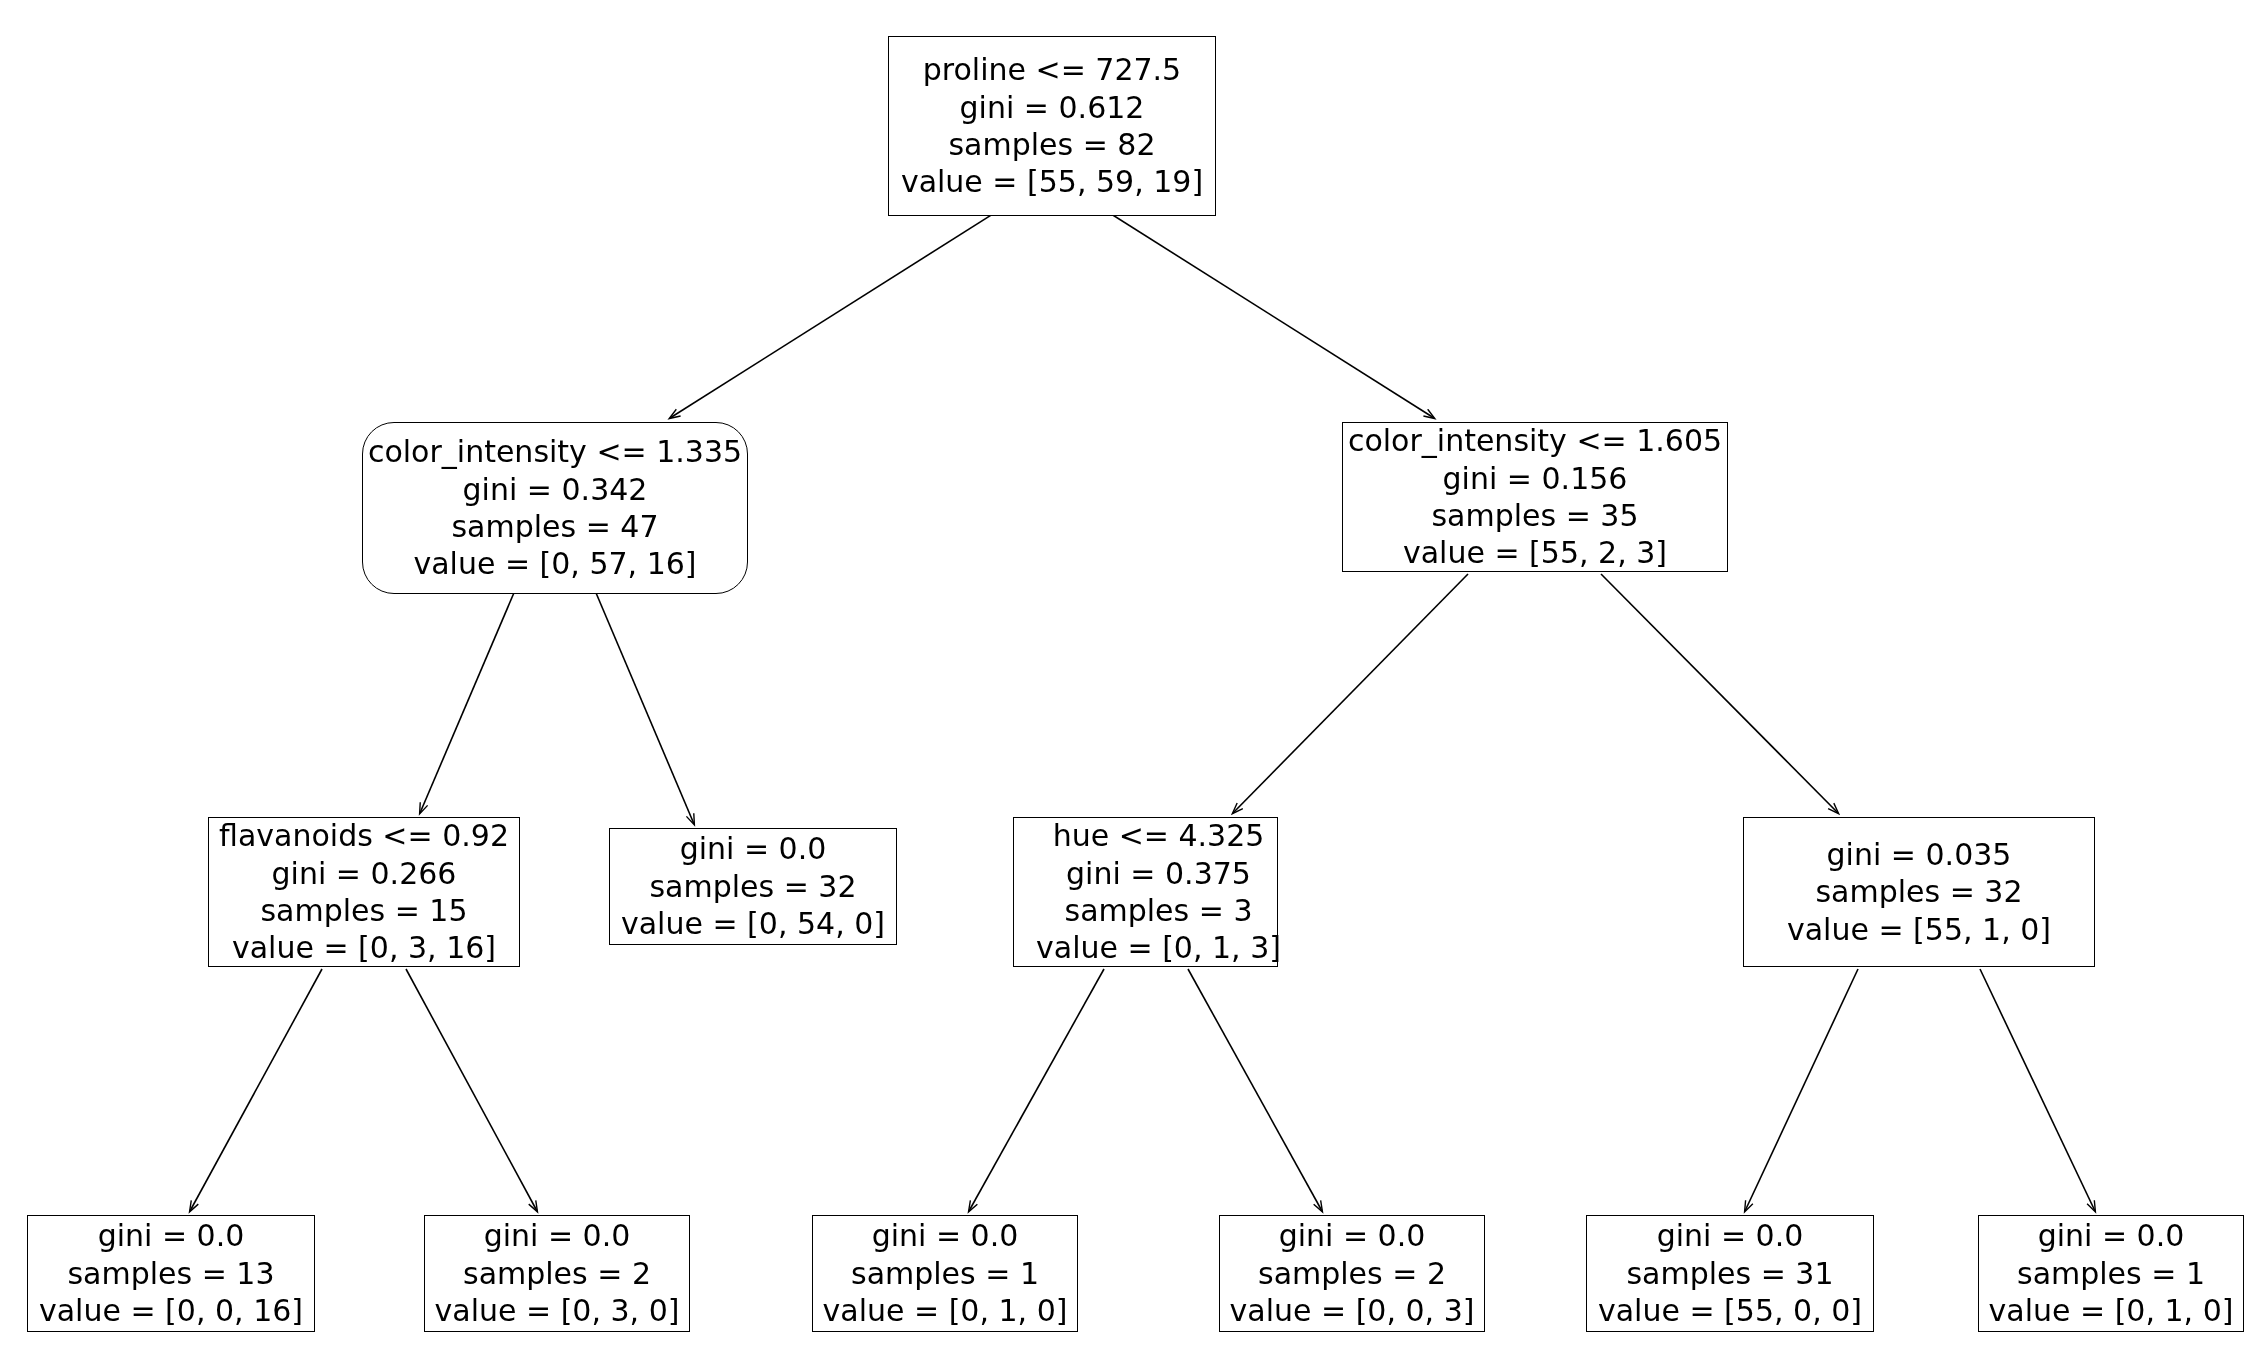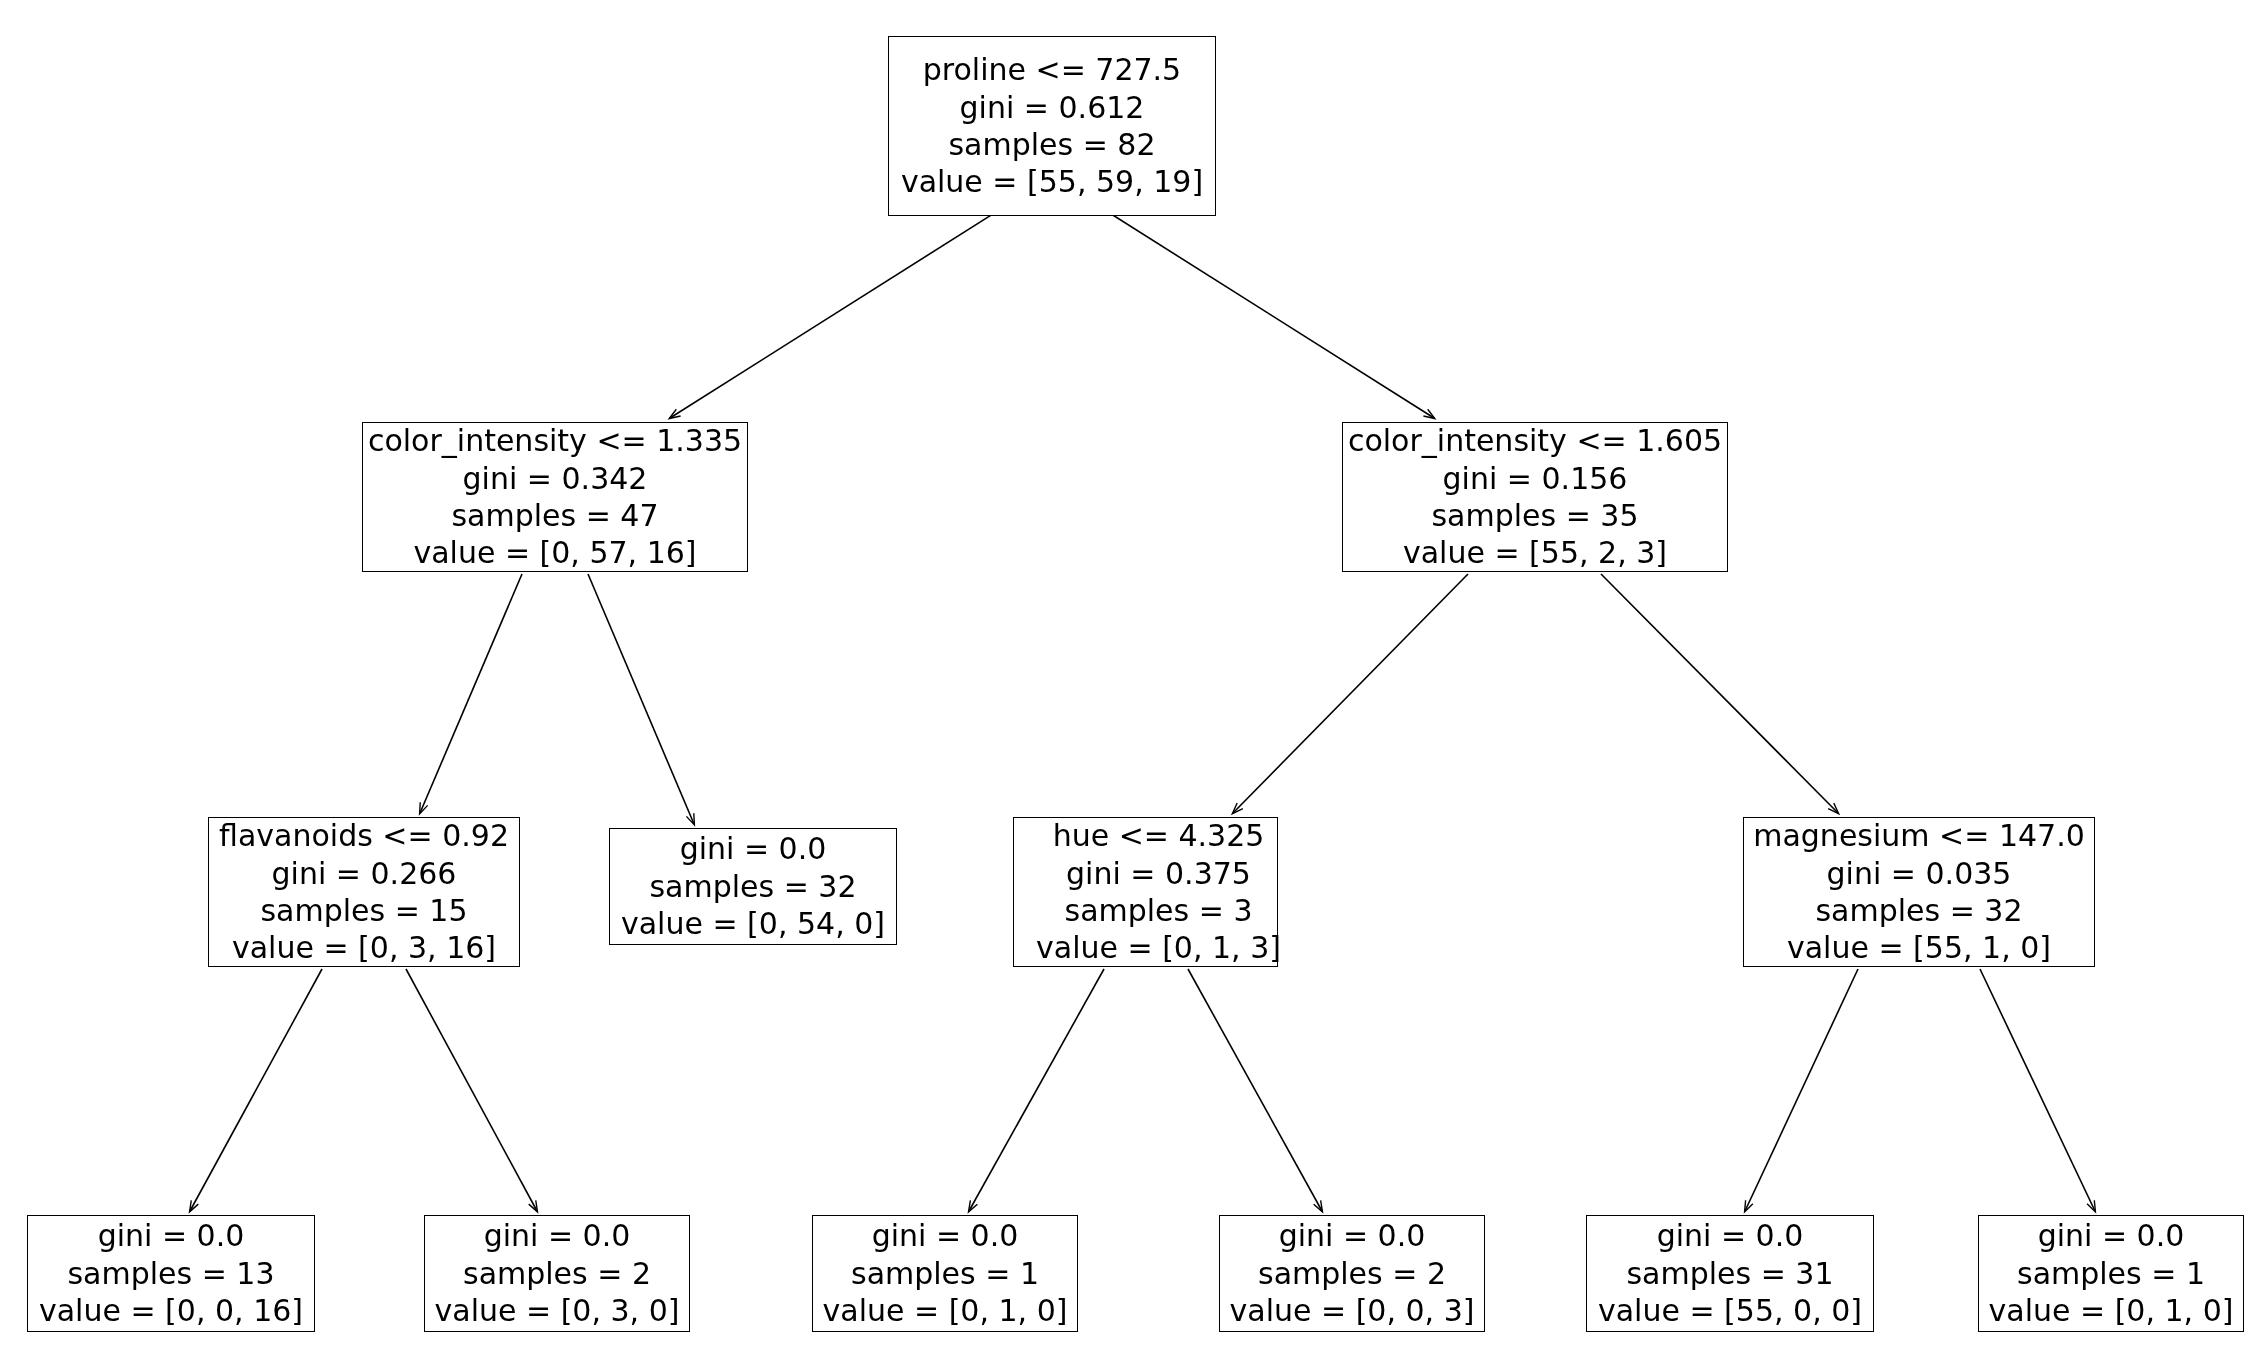--- a/index.html
+++ b/index.html
@@ -70,21 +70,21 @@
       </g>
   </svg>
 
   <div id="node-group">
       <div class="tree-node" style="left: 888px; top: 36px; width: 328px; height: 180px; border-color: rgb(0, 0, 0); background: rgb(255, 255, 255); color: rgb(0, 0, 0);">
         <span class="node-line">proline &lt;= 727.5</span>
         <span class="node-line">gini = 0.612</span>
         <span class="node-line">samples = 82</span>
         <span class="node-line">value = [55, 59, 19]</span>
       </div>
-      <div class="tree-node" style="left: 362px; top: 422px; width: 386px; height: 150px; border-color: rgb(0, 0, 0); background: rgb(255, 255, 255); color: rgb(0, 0, 0);">
+      <div class="tree-node" style="left: 362px; top: 422px; width: 386px; height: 172px; border-color: rgb(0, 0, 0); background: rgb(255, 255, 255); color: rgb(0, 0, 0); border-radius: 32px;">
         <span class="node-line">color_intensity &lt;= 1.335</span>
         <span class="node-line">gini = 0.342</span>
         <span class="node-line">samples = 47</span>
         <span class="node-line">value = [0, 57, 16]</span>
       </div>
       <div class="tree-node" style="left: 1342px; top: 422px; width: 386px; height: 150px; border-color: rgb(0, 0, 0); background: rgb(255, 255, 255); color: rgb(0, 0, 0);">
         <span class="node-line">color_intensity &lt;= 1.605</span>
         <span class="node-line">gini = 0.156</span>
         <span class="node-line">samples = 35</span>
         <span class="node-line">value = [55, 2, 3]</span>
@@ -100,21 +100,20 @@
         <span class="node-line">samples = 32</span>
         <span class="node-line">value = [0, 54, 0]</span>
       </div>
       <div class="tree-node" style="left: 1013px; top: 817px; width: 265px; height: 150px; border-color: rgb(0, 0, 0); background: rgb(255, 255, 255); color: rgb(0, 0, 0); padding-left: 36px;">
         <span class="node-line">hue &lt;= 4.325</span>
         <span class="node-line">gini = 0.375</span>
         <span class="node-line">samples = 3</span>
         <span class="node-line">value = [0, 1, 3]</span>
       </div>
       <div class="tree-node" style="left: 1743px; top: 817px; width: 352px; height: 150px; border-color: rgb(0, 0, 0); background: rgb(255, 255, 255); color: rgb(0, 0, 0);">
-        <span class="node-line">magnesium &lt;= 147.0</span>
         <span class="node-line">gini = 0.035</span>
         <span class="node-line">samples = 32</span>
         <span class="node-line">value = [55, 1, 0]</span>
       </div>
       <div class="tree-node" style="left: 27px; top: 1215px; width: 288px; height: 117px; border-color: rgb(0, 0, 0); background: rgb(255, 255, 255); color: rgb(0, 0, 0);">
         <span class="node-line">gini = 0.0</span>
         <span class="node-line">samples = 13</span>
         <span class="node-line">value = [0, 0, 16]</span>
       </div>
       <div class="tree-node" style="left: 424px; top: 1215px; width: 266px; height: 117px; border-color: rgb(0, 0, 0); background: rgb(255, 255, 255); color: rgb(0, 0, 0);">

